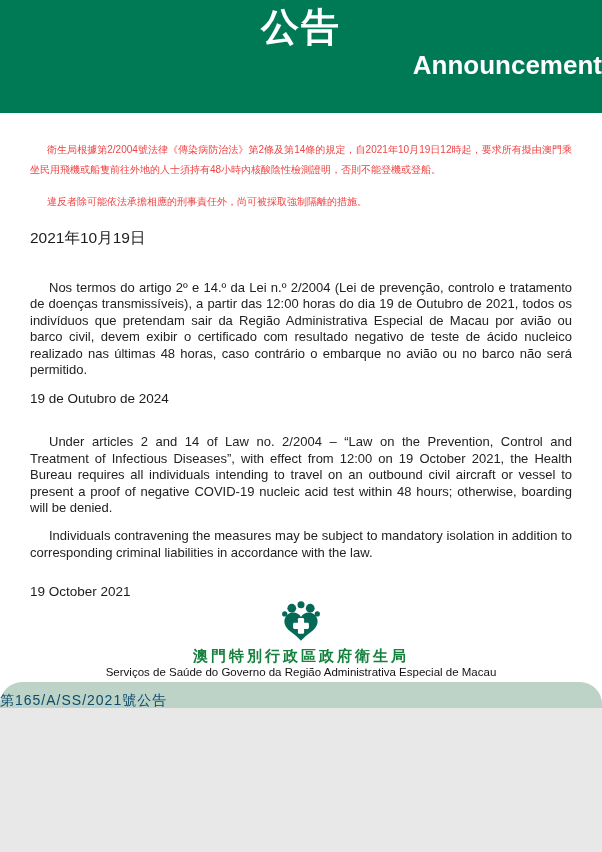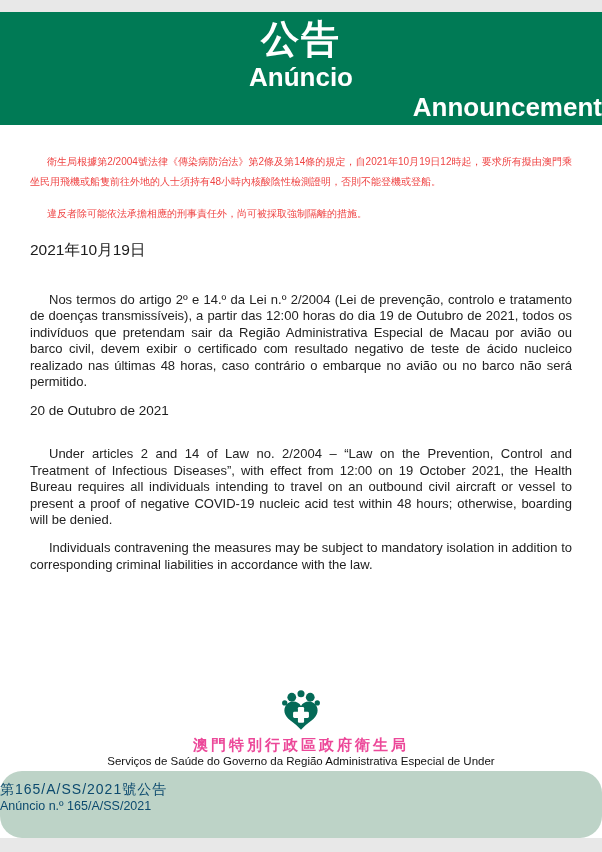--- a/index.html
+++ b/index.html
@@ -1,20 +1,20 @@
 <!DOCTYPE html>
 <html><head>
 <meta charset="utf-8">
 <style>
   * { margin: 0; padding: 0; box-sizing: border-box; }
   html, body { background: #e8e8e8; }
   .page {
     width: 602px;
-    height: 826px;
-    margin: 12px auto;
+    height: 708px;
+    margin: 0 auto;
     background: #ffffff;
     display: flex;
     flex-direction: column;
     overflow: hidden;
     font-family: "Liberation Sans", "DejaVu Sans", sans-serif;
     color: #1c1c1c;
   }
 
   
   .banner {
@@ -84,21 +84,21 @@
     margin-top: auto;
     text-align: center;
     padding-bottom: 3px;
   }
   .org .logo { display: inline-block; }
   .org .name-zh {
     font-size: 15px;
     font-weight: bold;
     letter-spacing: 3px;
     line-height: 18px;
-    color: #ec4899;
+    color: #15803d;
   }
   .org .name-pt {
     font-size: 11.5px;
     line-height: 14px;
     color: #111;
   }
 
   
   .footer {
     flex: 0 0 67px;
@@ -121,55 +121,55 @@
     line-height: 15px;
   }
 </style>
 </head>
 <body>
 
 <div class="page">
 
   <header class="banner">
     <div class="t-zh">公告</div>
-    <div class="t-pt">Anúncio</div>
     <div class="t-en">Announcement</div>
   </header>
 
   <main class="doc">
     <p class="zh p1">衛生局根據第2/2004號法律《傳染病防治法》第2條及第14條的規定，自2021年10月19日12時起，要求所有擬由澳門乘坐民用飛機或船隻前往外地的人士須持有48小時內核酸陰性檢測證明，否則不能登機或登船。</p>
     <p class="zh p2">違反者除可能依法承擔相應的刑事責任外，尚可被採取強制隔離的措施。</p>
     <p class="zh-date">2021年10月19日</p>
 
     <p class="latin pt-p1">Nos termos do artigo 2º e 14.º da Lei n.º 2/2004 (Lei de prevenção, controlo e tratamento de doenças transmissíveis), a partir das 12:00 horas do dia 19 de Outubro de 2021, todos os indivíduos que pretendam sair da Região Administrativa Especial de Macau por avião ou barco civil, devem exibir o certificado com resultado negativo de teste de ácido nucleico realizado nas últimas 48 horas, caso contrário o embarque no avião ou no barco não será permitido.</p>
-    <p class="latin-date">20 de Outubro de 2021</p>
+    <p class="latin-date">19 de Outubro de 2024</p>
 
     <p class="latin en-p1">Under articles 2 and 14 of Law no. 2/2004 – “Law on the Prevention, Control and Treatment of Infectious Diseases”, with effect from 12:00 on 19 October 2021, the Health Bureau requires all individuals intending to travel on an outbound civil aircraft or vessel to present a proof of negative COVID-19 nucleic acid test within 48 hours; otherwise, boarding will be denied.</p>
     <p class="latin en-p2">Individuals contravening the measures may be subject to mandatory isolation in addition to corresponding criminal liabilities in accordance with the law.</p>
+    <p class="latin-date en-date">19 October 2021</p>
   </main>
 
   <div class="org">
     <span class="logo">
       <svg width="44" height="44" viewBox="0 0 100 100" xmlns="http://www.w3.org/2000/svg" aria-hidden="true">
 
         <circle cx="29" cy="21" r="10" fill="#046a57"></circle>
         <circle cx="71" cy="21" r="10" fill="#046a57"></circle>
         <circle cx="50" cy="13" r="8" fill="#046a57"></circle>
 
         <circle cx="13" cy="34" r="6" fill="#046a57"></circle>
         <circle cx="87" cy="34" r="6" fill="#046a57"></circle>
 
         <path d="M50,41 C44,29 26,27 17,38 C8,49 12,63 26,74 C35,81 44,88 50,95 C56,88 65,81 74,74 C88,63 92,49 83,38 C74,27 56,29 50,41 Z" fill="#046a57"></path>
 
         <rect x="43" y="43" width="14" height="36" rx="3" fill="#ffffff"></rect>
         <rect x="32" y="54" width="36" height="14" rx="3" fill="#ffffff"></rect>
       </svg>
     </span>
     <div class="name-zh">澳門特別行政區政府衛生局</div>
-    <div class="name-pt">Serviços de Saúde do Governo da Região Administrativa Especial de Under</div>
+    <div class="name-pt">Serviços de Saúde do Governo da Região Administrativa Especial de Macau</div>
   </div>
 
   <footer class="footer">
     <div class="ref-zh">第165/A/SS/2021號公告</div>
     <div class="ref-pt">Anúncio n.º 165/A/SS/2021</div>
   </footer>
 
 </div>
 
 </body></html>

